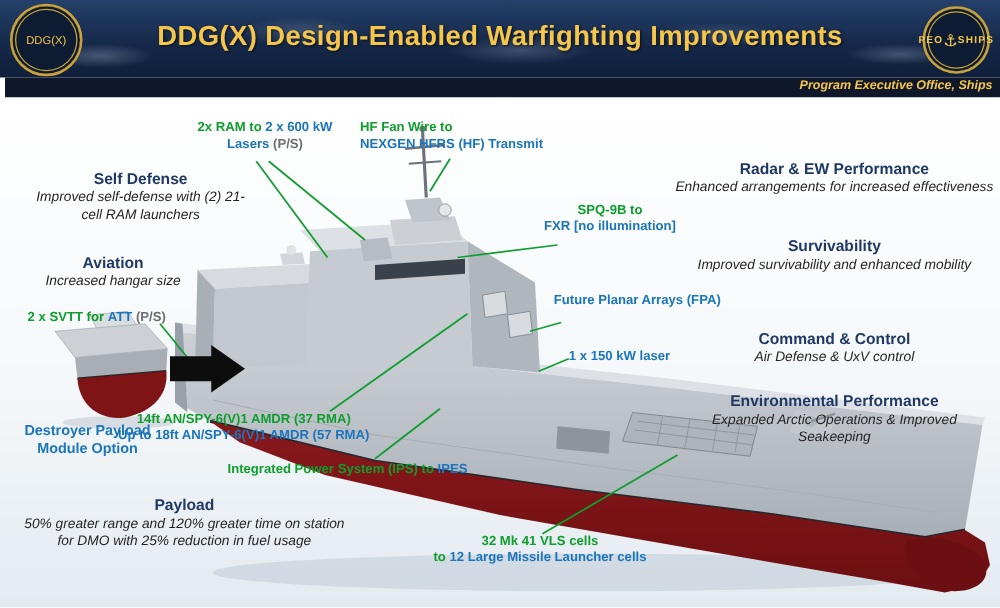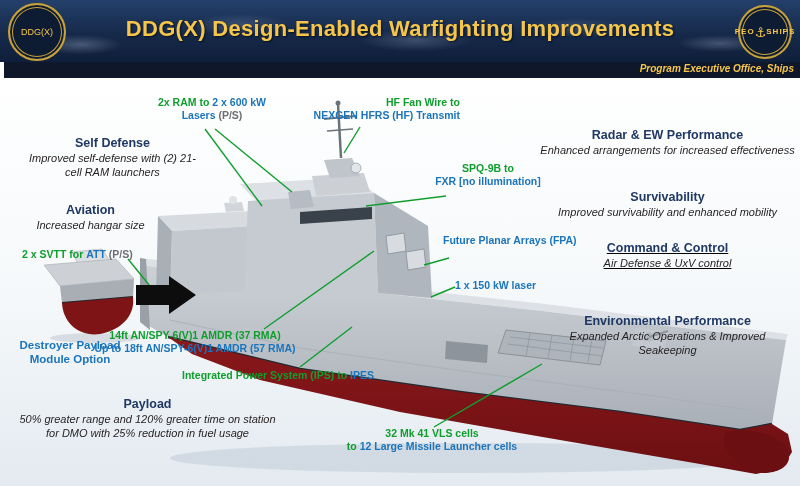--- a/index.html
+++ b/index.html
@@ -160,21 +160,21 @@
       <path d="M62,303 L133,297 C135,314 124,329 100,334 C79,337 63,323 62,303 Z" fill="#7e1416"></path>
     </g>
   </svg>
 
   <div class="co" style="left:148px;top:96px;width:128px;text-align:center;">
     <span class="g">2x RAM to</span>
     <span class="b">2 x 600 kW Lasers</span>
     <span class="gy">(P/S)</span>
   </div>
 
-  <div class="co" style="left:288px;top:96px;width:172px;text-align:right;">
+  <div class="co" style="left:288px;top:96px;width:172px;text-align:left;">
     <span class="g blk">HF Fan Wire to</span>
     <span class="b blk">NEXGEN HFRS (HF) Transmit</span>
   </div>
 
   <div class="co" style="left:424px;top:162px;width:128px;text-align:center;">
     <span class="g blk">SPQ-9B to</span>
     <span class="b blk">FXR [no illumination]</span>
   </div>
 
   <div class="co" style="left:25px;top:136px;width:175px;text-align:center;">
@@ -229,21 +229,21 @@
   </div>
 
   <div class="benefit" style="top:128px;">
     <span class="ft blk">Radar &amp; EW Performance</span>
     <span class="fb blk">Enhanced arrangements for increased effectiveness</span>
   </div>
   <div class="benefit" style="top:190px;">
     <span class="ft blk">Survivability</span>
     <span class="fb blk">Improved survivability and enhanced mobility</span>
   </div>
-  <div class="benefit" style="top:241px;text-decoration:underline;">
+  <div class="benefit" style="top:264px;">
     <span class="ft blk">Command &amp; Control</span>
     <span class="fb blk">Air Defense &amp; UxV control</span>
   </div>
   <div class="benefit" style="top:314px;">
     <span class="ft blk">Environmental Performance</span>
     <span class="fb blk">Expanded Arctic Operations &amp; Improved Seakeeping</span>
   </div>
 
 </div>
 

